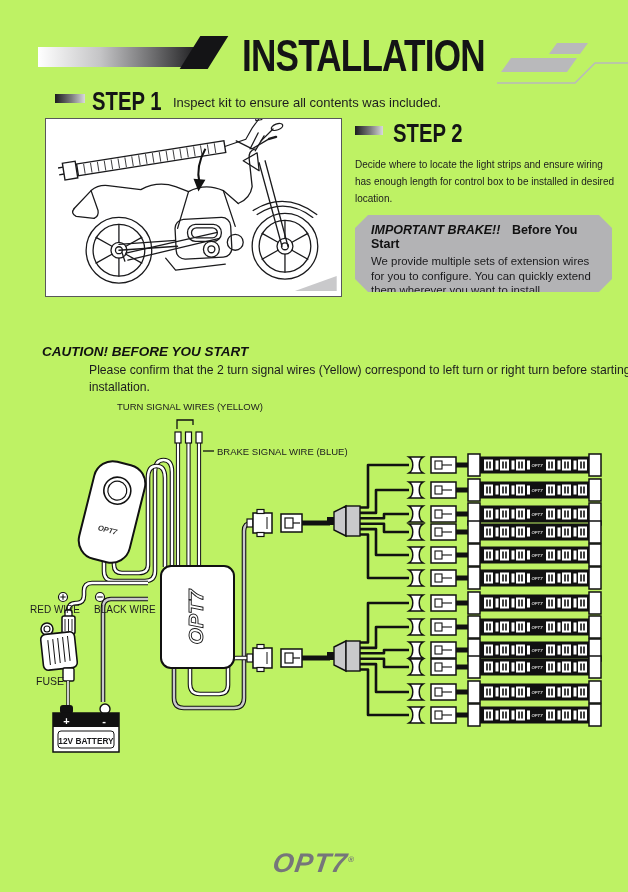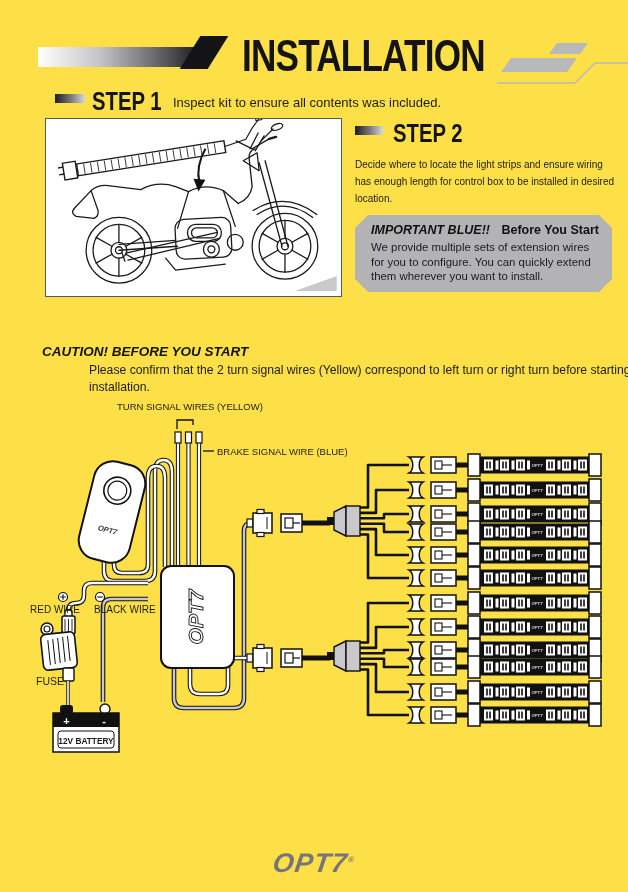--- a/index.html
+++ b/index.html
@@ -1,16 +1,16 @@
 <!DOCTYPE html>
 <html><head>
 <meta charset="utf-8">
 <style>
   html,body{margin:0;padding:0;background:#e8e8e8;}
-  #page{position:relative;width:628px;height:892px;background:#fde047;overflow:hidden;
+  #page{position:relative;width:628px;height:892px;background:#bef264;overflow:hidden;
         font-family:"Liberation Sans",sans-serif;color:#1a1a1c;margin:0 auto;}
   
   .hdr-bar{position:absolute;left:38px;top:47px;width:156px;height:20px;
            background:linear-gradient(90deg,#ffffff 0%,#c4c4c6 40%,#6a6a6c 75%,#252527 100%);}
   .hdr-slash{position:absolute;left:190px;top:36px;width:28px;height:33px;background:#141416;
              transform:skewX(-32deg);}
   .hdr-title{position:absolute;left:242px;top:30px;font-size:45px;font-weight:bold;color:#141416;
              transform:scaleX(0.78);transform-origin:left top;letter-spacing:-1px;white-space:nowrap;}
   .deco-svg{position:absolute;left:495px;top:38px;}
   
@@ -121,21 +121,21 @@
       <polygon points="250,173 292,158 292,173" fill="#c9c9cb"></polygon>
     </svg>
   </div>
 
   <div class="step-marker" style="left:355px;top:126px;width:28px;"></div>
   <div class="step-label" style="left:393px;top:118px;">STEP 2</div>
   <div class="step2-text">Decide where to locate the light strips and ensure wiring has enough length for control box to be installed in desired location.</div>
 
   <div class="note-box">
     <div class="note-title">
-      <em>IMPORTANT BLUE!!</em>
+      <em>IMPORTANT BRAKE!!</em>
       <b>Before You Start</b>
     </div>
     <div class="note-body">We provide multiple sets of extension wires for you to configure. You can quickly extend them wherever you want to install.</div>
   </div>
 
   <div class="caution-title">CAUTION! BEFORE YOU START</div>
   <div class="caution-body">Please confirm that the 2 turn signal wires (Yellow) correspond to left turn or right turn before starting installation.</div>
 
   <svg id="diagram-svg" width="628" height="892" viewBox="0 0 628 892">
     <g id="shape-layer">

